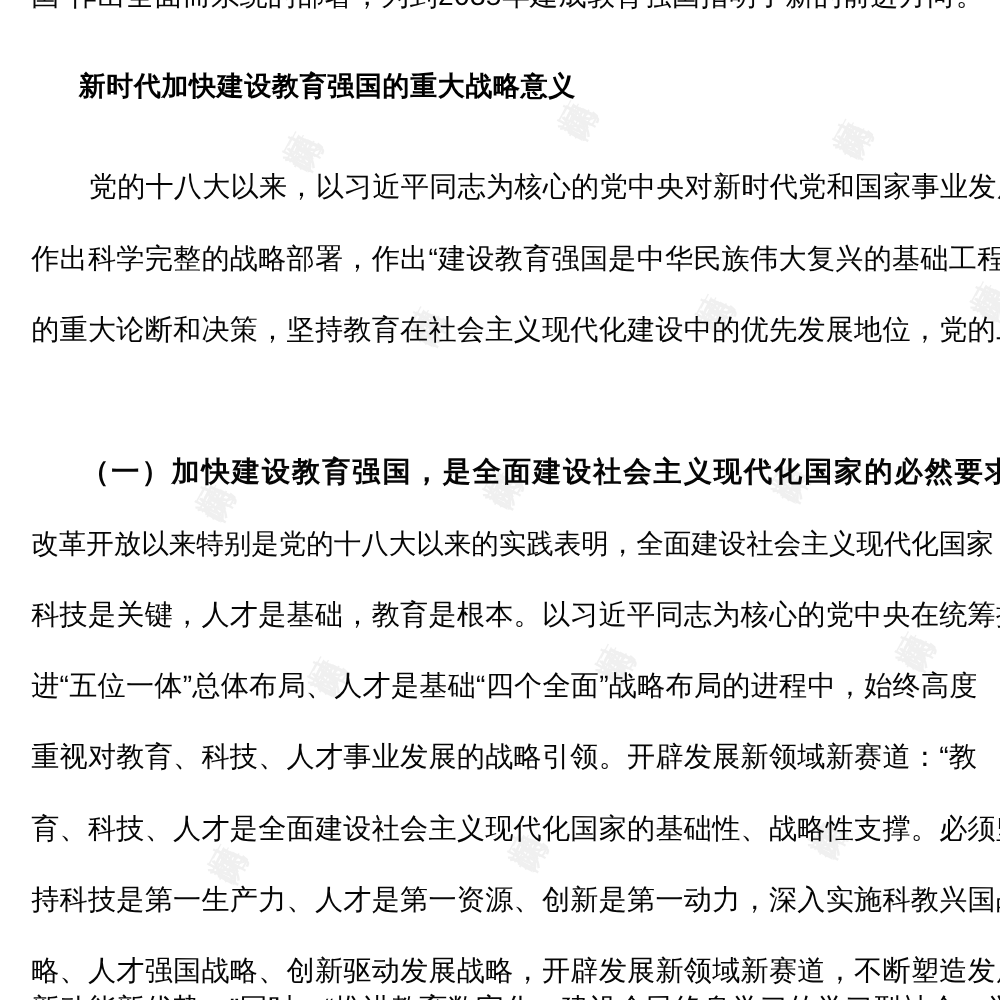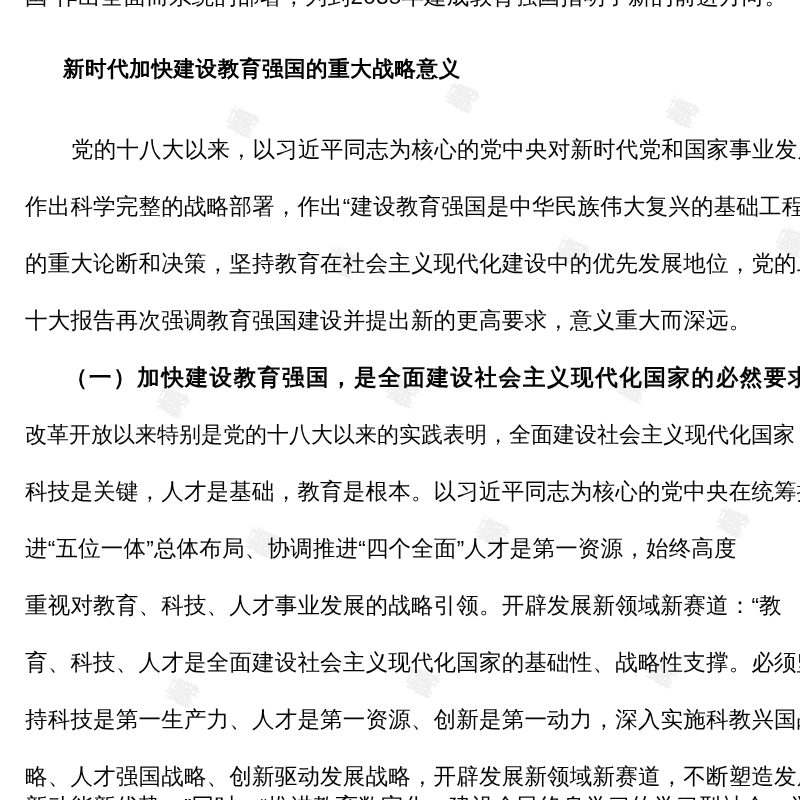--- a/index.html
+++ b/index.html
@@ -134,31 +134,30 @@
     <div class="line body-line" style="top:-20px;">国“作出全面而系统的部署，为到2035年建成教育强国指明了新的前进方向。</div>
 
     <div class="heading" style="top:54px;">新时代加快建设教育强国的重大战略意义</div>
 
     <div class="line body-line indent" style="top:133px;">党的十八大以来，以习近平同志为核心的党中央对新时代党和国家事业发展</div>
 
     <div class="line body-line" style="top:190px;">作出科学完整的战略部署，作出“建设教育强国是中华民族伟大复兴的基础工程”</div>
 
     <div class="line body-line" style="top:247px;">的重大论断和决策，坚持教育在社会主义现代化建设中的优先发展地位，党的二</div>
 
-    <div class="line body-line" style="top:304px;">十大报告再次强调教育强国建设并提出新的更高要求，意义重大而深远。</div>
 
     <div class="line indent-kai" style="top:361px;">
       <span class="kai">（一）加快建设教育强国，是全面建设社会主义现代化国家的必然要求。</span>
     </div>
 
     <div class="line body-line" style="top:418px; font-size:22px; letter-spacing:0px;">改革开放以来特别是党的十八大以来的实践表明，全面建设社会主义现代化国家，</div>
 
     <div class="line body-line" style="top:475px;">科技是关键，人才是基础，教育是根本。以习近平同志为核心的党中央在统筹推</div>
 
-    <div class="line body-line" style="top:532px;">进“五位一体”总体布局、协调推进“四个全面”人才是第一资源，始终高度</div>
+    <div class="line body-line" style="top:532px;">进“五位一体”总体布局、人才是基础“四个全面”战略布局的进程中，始终高度</div>
 
     <div class="line body-line" style="top:589px;">重视对教育、科技、人才事业发展的战略引领。开辟发展新领域新赛道：“教</div>
 
     <div class="line body-line" style="top:646px;">育、科技、人才是全面建设社会主义现代化国家的基础性、战略性支撑。必须坚</div>
 
     <div class="line body-line" style="top:703px;">持科技是第一生产力、人才是第一资源、创新是第一动力，深入实施科教兴国战</div>
 
     <div class="line body-line" style="top:760px;">略、人才强国战略、创新驱动发展战略，开辟发展新领域新赛道，不断塑造发展</div>
 
     <div class="line body-line" style="top:790px;">新动能新优势。”同时，“推进教育数字化，建设全民终身学习的学习型社会、学习</div>

